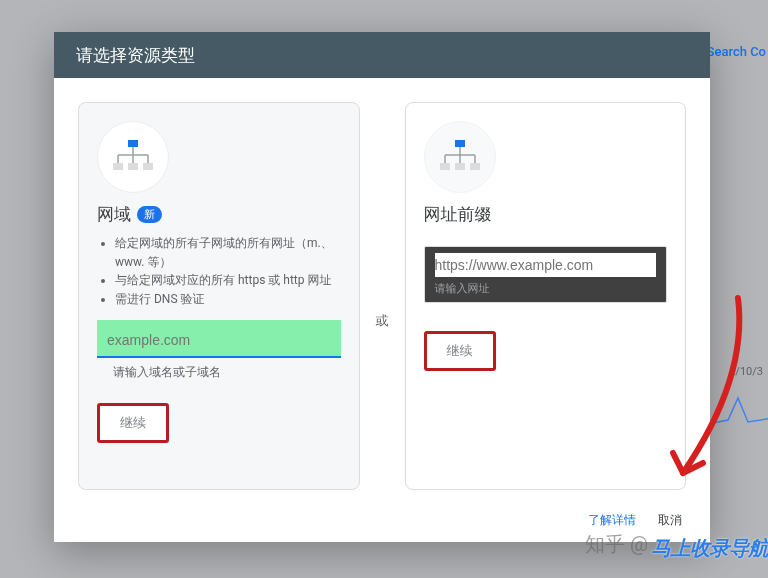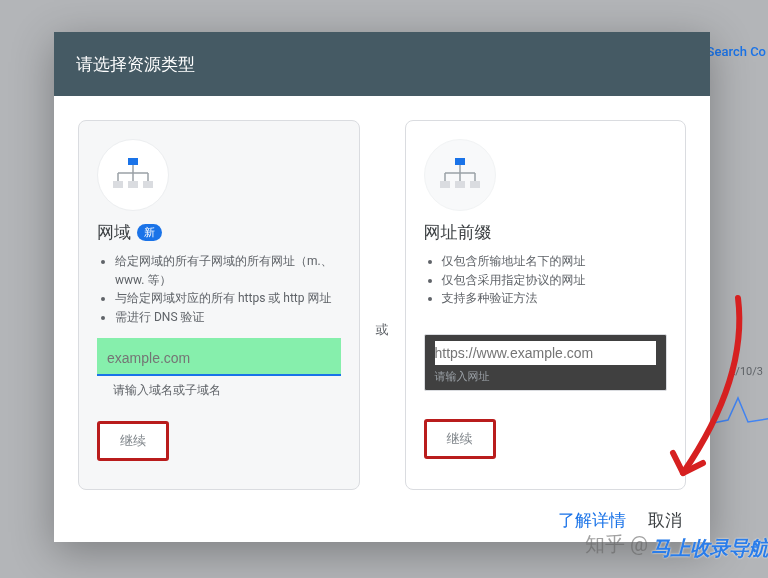--- a/index.html
+++ b/index.html
@@ -43,21 +43,21 @@
     width: 656px;
     height: 510px;
     background: #fff;
     box-shadow: 0 10px 40px rgba(0,0,0,0.3);
     display: flex;
     flex-direction: column;
   }
   .dialog-header {
     background: #455a64;
     color: #fff;
-    height: 64px;
+    height: 46px;
     display: flex;
     align-items: center;
     padding: 0 22px;
     font-size: 17px;
     font-weight: 400;
   }
   .dialog-body {
     flex: 1;
     display: flex;
     align-items: stretch;
@@ -178,21 +178,21 @@
     border-radius: 3px;
     cursor: pointer;
   }
   .dialog-footer {
     height: 44px;
     display: flex;
     justify-content: flex-end;
     align-items: center;
     gap: 22px;
     padding: 0 28px;
-    font-size: 17px;
+    font-size: 12px;
     font-family: Liberation Mono, monospace;
   }
   .footer-link {
     color: #1a73e8;
     cursor: pointer;
   }
   .footer-cancel {
     color: #3c4043;
     cursor: pointer;
   }
@@ -279,25 +279,20 @@
           <line x1="22" y1="8" x2="22" y2="16" stroke="#9aa0a6" stroke-width="1.5"></line>
           <line x1="7" y1="16" x2="37" y2="16" stroke="#9aa0a6" stroke-width="1.5"></line>
           <line x1="7" y1="16" x2="7" y2="24" stroke="#9aa0a6" stroke-width="1.5"></line>
           <line x1="22" y1="16" x2="22" y2="24" stroke="#9aa0a6" stroke-width="1.5"></line>
           <line x1="37" y1="16" x2="37" y2="24" stroke="#9aa0a6" stroke-width="1.5"></line>
         </svg>
       </div>
       <div class="card-title">
         <span>网址前缀</span>
       </div>
-      <ul>
-        <li>仅包含所输地址名下的网址</li>
-        <li>仅包含采用指定协议的网址</li>
-        <li>支持多种验证方法</li>
-      </ul>
       <div class="input-box prefix">
         <input type="text" placeholder="https://www.example.com" style="">
         <span class="helper-small">请输入网址</span>
       </div>
       <button class="continue-btn" style="margin-top:28px">继续</button>
     </div>
 
   </div>
 
   <div class="dialog-footer">

